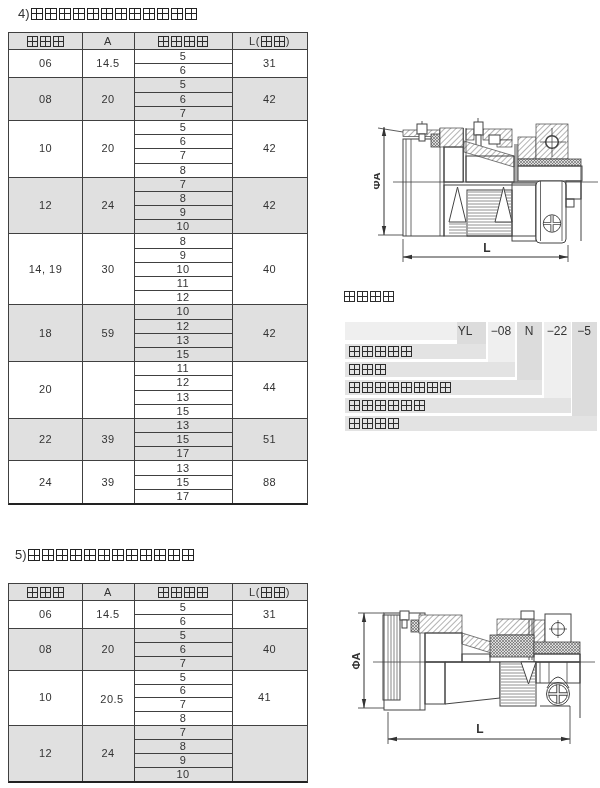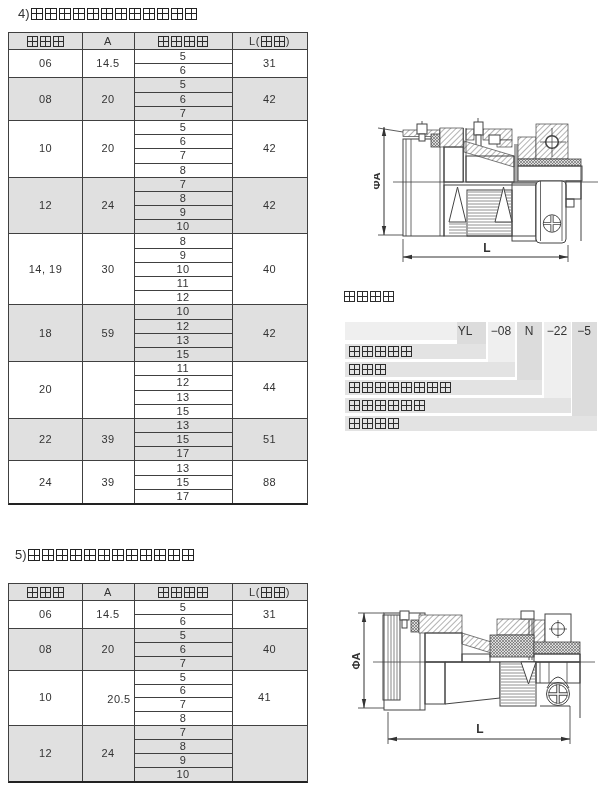--- a/index.html
+++ b/index.html
@@ -169,21 +169,21 @@
     <div class="tc" style="left:223px;top:16.00px;width:75px;height:27.85px">31</div>
     <div class="tc" style="left:125px;top:16.00px;width:98px;height:13.92px">5</div>
     <div class="tc" style="left:125px;top:29.92px;width:98px;height:13.92px">6</div>
     <div class="tc" style="left:0px;top:43.85px;width:73px;height:41.77px">08</div>
     <div class="tc" style="left:73px;top:43.85px;width:52px;height:41.77px">20</div>
     <div class="tc" style="left:223px;top:43.85px;width:75px;height:41.77px">40</div>
     <div class="tc" style="left:125px;top:43.85px;width:98px;height:13.92px">5</div>
     <div class="tc" style="left:125px;top:57.77px;width:98px;height:13.92px">6</div>
     <div class="tc" style="left:125px;top:71.69px;width:98px;height:13.92px">7</div>
     <div class="tc" style="left:0px;top:85.62px;width:73px;height:55.69px">10</div>
-    <div class="tc" style="left:84px;top:85.62px;width:52px;height:58px">20.5</div>
+    <div class="tc" style="left:77px;top:85.62px;width:52px;height:58px">20.5</div>
     <div class="tc" style="left:218px;top:85.62px;width:75px;height:54px">41</div>
     <div class="tc" style="left:125px;top:85.62px;width:98px;height:13.92px">5</div>
     <div class="tc" style="left:125px;top:99.54px;width:98px;height:13.92px">6</div>
     <div class="tc" style="left:125px;top:113.46px;width:98px;height:13.92px">7</div>
     <div class="tc" style="left:125px;top:127.38px;width:98px;height:13.92px">8</div>
     <div class="tc" style="left:0px;top:141.31px;width:73px;height:55.69px">12</div>
     <div class="tc" style="left:73px;top:141.31px;width:52px;height:55.69px">24</div>
     <div class="tc" style="left:125px;top:141.31px;width:98px;height:13.92px">7</div>
     <div class="tc" style="left:125px;top:155.23px;width:98px;height:13.92px">8</div>
     <div class="tc" style="left:125px;top:169.15px;width:98px;height:13.92px">9</div>

